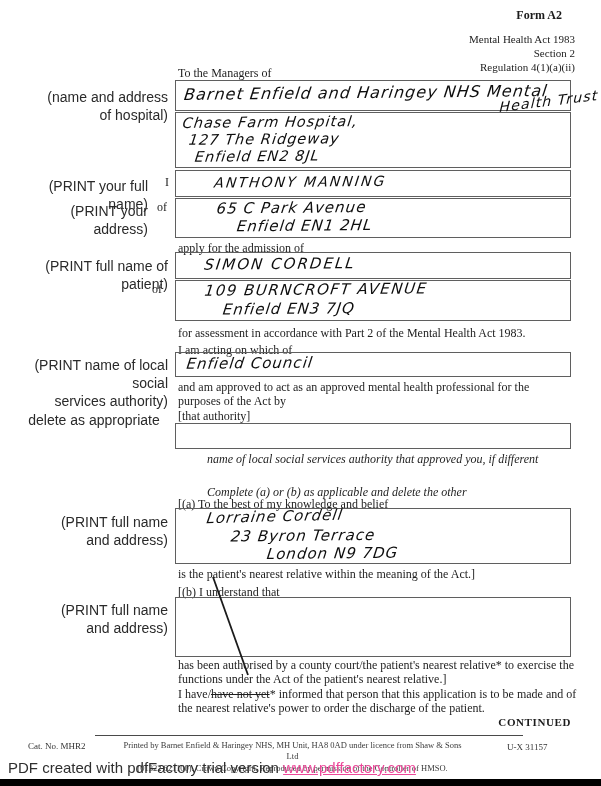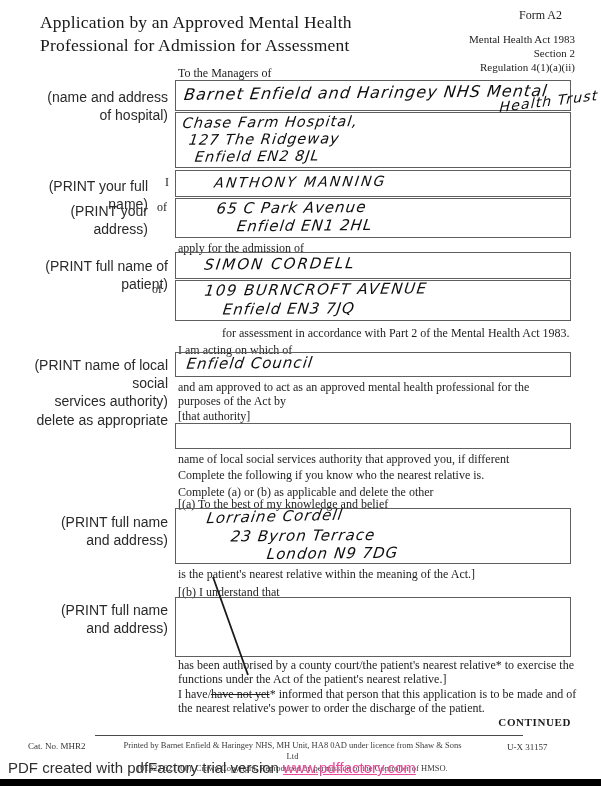--- a/index.html
+++ b/index.html
@@ -3,24 +3,24 @@
 <meta charset="utf-8">
 <style>
   html,body{margin:0;padding:0;background:#e8e8e8;}
   .page{
     position:relative;width:601px;height:786px;background:#fff;
     font-family:"Liberation Serif", serif;color:#1c1c1c;overflow:hidden;
     margin:0 auto;
   }
   .abs{position:absolute;}
   .title{font-size:17.5px;line-height:1.32;letter-spacing:.2px;color:#181818;}
-  .form-code{font-size:12px;font-weight:normal;text-align:right;}
+  .form-code{font-size:12px;font-weight:bold;text-align:right;}
   .act-block{font-size:11px;line-height:1.25;text-align:right;color:#222;}
   .body-text{font-size:12px;color:#1d1d1d;}
-  .italic{}
+  .italic{font-style:italic;margin-left:29px;}
   .label{
     font-family:"Liberation Sans", sans-serif;font-size:14px;line-height:1.3;
     text-align:right;color:#2a2a2a;
   }
   .fbox{
     border:1px solid #5f5f5f;background:transparent;box-sizing:border-box;
   }
   .hw{
     font-family:"DejaVu Sans", sans-serif;font-style:italic;color:#0e0e0e;
     transform:skewX(-8deg) rotate(-.6deg);transform-origin:left top;
@@ -38,24 +38,20 @@
   }
   .watermark a{color:#ec4899;text-decoration:underline;}
   .bottom-bar{background:#000;}
   .para{line-height:13.5px;}
 </style>
 </head>
 <body>
 
 <div class="page">
 
-  <div class="abs title" style="left:40px;top:11px;width:450px;">
-    <div>Application by an Approved Mental Health</div>
-    <div>Professional for Admission for Assessment</div>
-  </div>
   <div class="abs form-code" style="left:422px;top:8px;width:140px;">Form A2</div>
   <div class="abs act-block" style="left:400px;top:33px;width:175px;">
     <div>Mental Health Act 1983</div>
     <div>Section 2</div>
     <div>Regulation 4(1)(a)(ii)</div>
   </div>
 
   <div class="abs body-text" style="left:178px;top:66px;">To the Managers of</div>
 
   <div class="abs label" style="left:20px;top:88px;width:148px;">
@@ -92,40 +88,39 @@
   <div class="abs fbox" style="left:175px;top:252px;width:396px;height:27px;">
     <div class="hw" style="font-size:15px;padding:3px 0 0 30px;letter-spacing:2px;">SIMON CORDELL</div>
   </div>
 
   <div class="abs body-text" style="left:152px;top:282px;">of</div>
   <div class="abs fbox" style="left:175px;top:280px;width:396px;height:41px;">
     <div class="hw" style="font-size:15px;line-height:19px;padding:1px 0 0 30px;letter-spacing:1.5px;">109 BURNCROFT AVENUE</div>
     <div class="hw" style="font-size:15px;line-height:19px;padding-left:48px;">Enfield EN3 7JQ</div>
   </div>
 
-  <div class="abs body-text" style="left:178px;top:326px;margin-left:44px;">for assessment in accordance with Part 2 of the Mental Health Act 1983.</div>
+  <div class="abs body-text" style="left:178px;top:326px;">for assessment in accordance with Part 2 of the Mental Health Act 1983.</div>
   <div class="abs body-text" style="left:178px;top:343px;">I am acting on which of</div>
 
   <div class="abs label" style="left:20px;top:356px;width:148px;">
     <div>(PRINT name of local social</div>
     <div>services authority)</div>
   </div>
   <div class="abs fbox" style="left:175px;top:352px;width:396px;height:25px;">
     <div class="hw" style="font-size:15px;padding:2px 0 0 12px;">Enfield Council</div>
   </div>
 
   <div class="abs body-text para" style="left:178px;top:381px;width:396px;">and am approved to act as an approved mental health professional for the purposes of the Act by</div>
 
-  <div class="abs label" style="left:20px;top:411px;width:148px;">delete as appropriate</div>
+  <div class="abs label" style="left:20px;top:411px;width:148px;text-align:center;">delete as appropriate</div>
   <div class="abs body-text" style="left:178px;top:409px;">[that authority]</div>
 
   <div class="abs fbox" style="left:175px;top:423px;width:396px;height:26px;"></div>
 
   <div class="abs body-text italic" style="left:178px;top:452px;">name of local social services authority that approved you, if different</div>
-  <div class="abs body-text italic" style="left:178px;top:468px;">Complete the following if you know who the nearest relative is.</div>
   <div class="abs body-text italic" style="left:178px;top:485px;">Complete (a) or (b) as applicable and delete the other</div>
 
   <div class="abs body-text" style="left:178px;top:497px;">[(a) To the best of my knowledge and belief</div>
   <div class="abs label" style="left:20px;top:513px;width:148px;">
     <div>(PRINT full name</div>
     <div>and address)</div>
   </div>
   <div class="abs fbox" style="left:175px;top:508px;width:396px;height:56px;">
     <div class="hw" style="font-size:15px;line-height:18px;padding:1px 0 0 32px;transform:skewX(-10deg) rotate(-1.5deg);">Lorraine Cordell</div>
     <div class="hw" style="font-size:15px;line-height:18px;padding-left:56px;">23 Byron Terrace</div>

